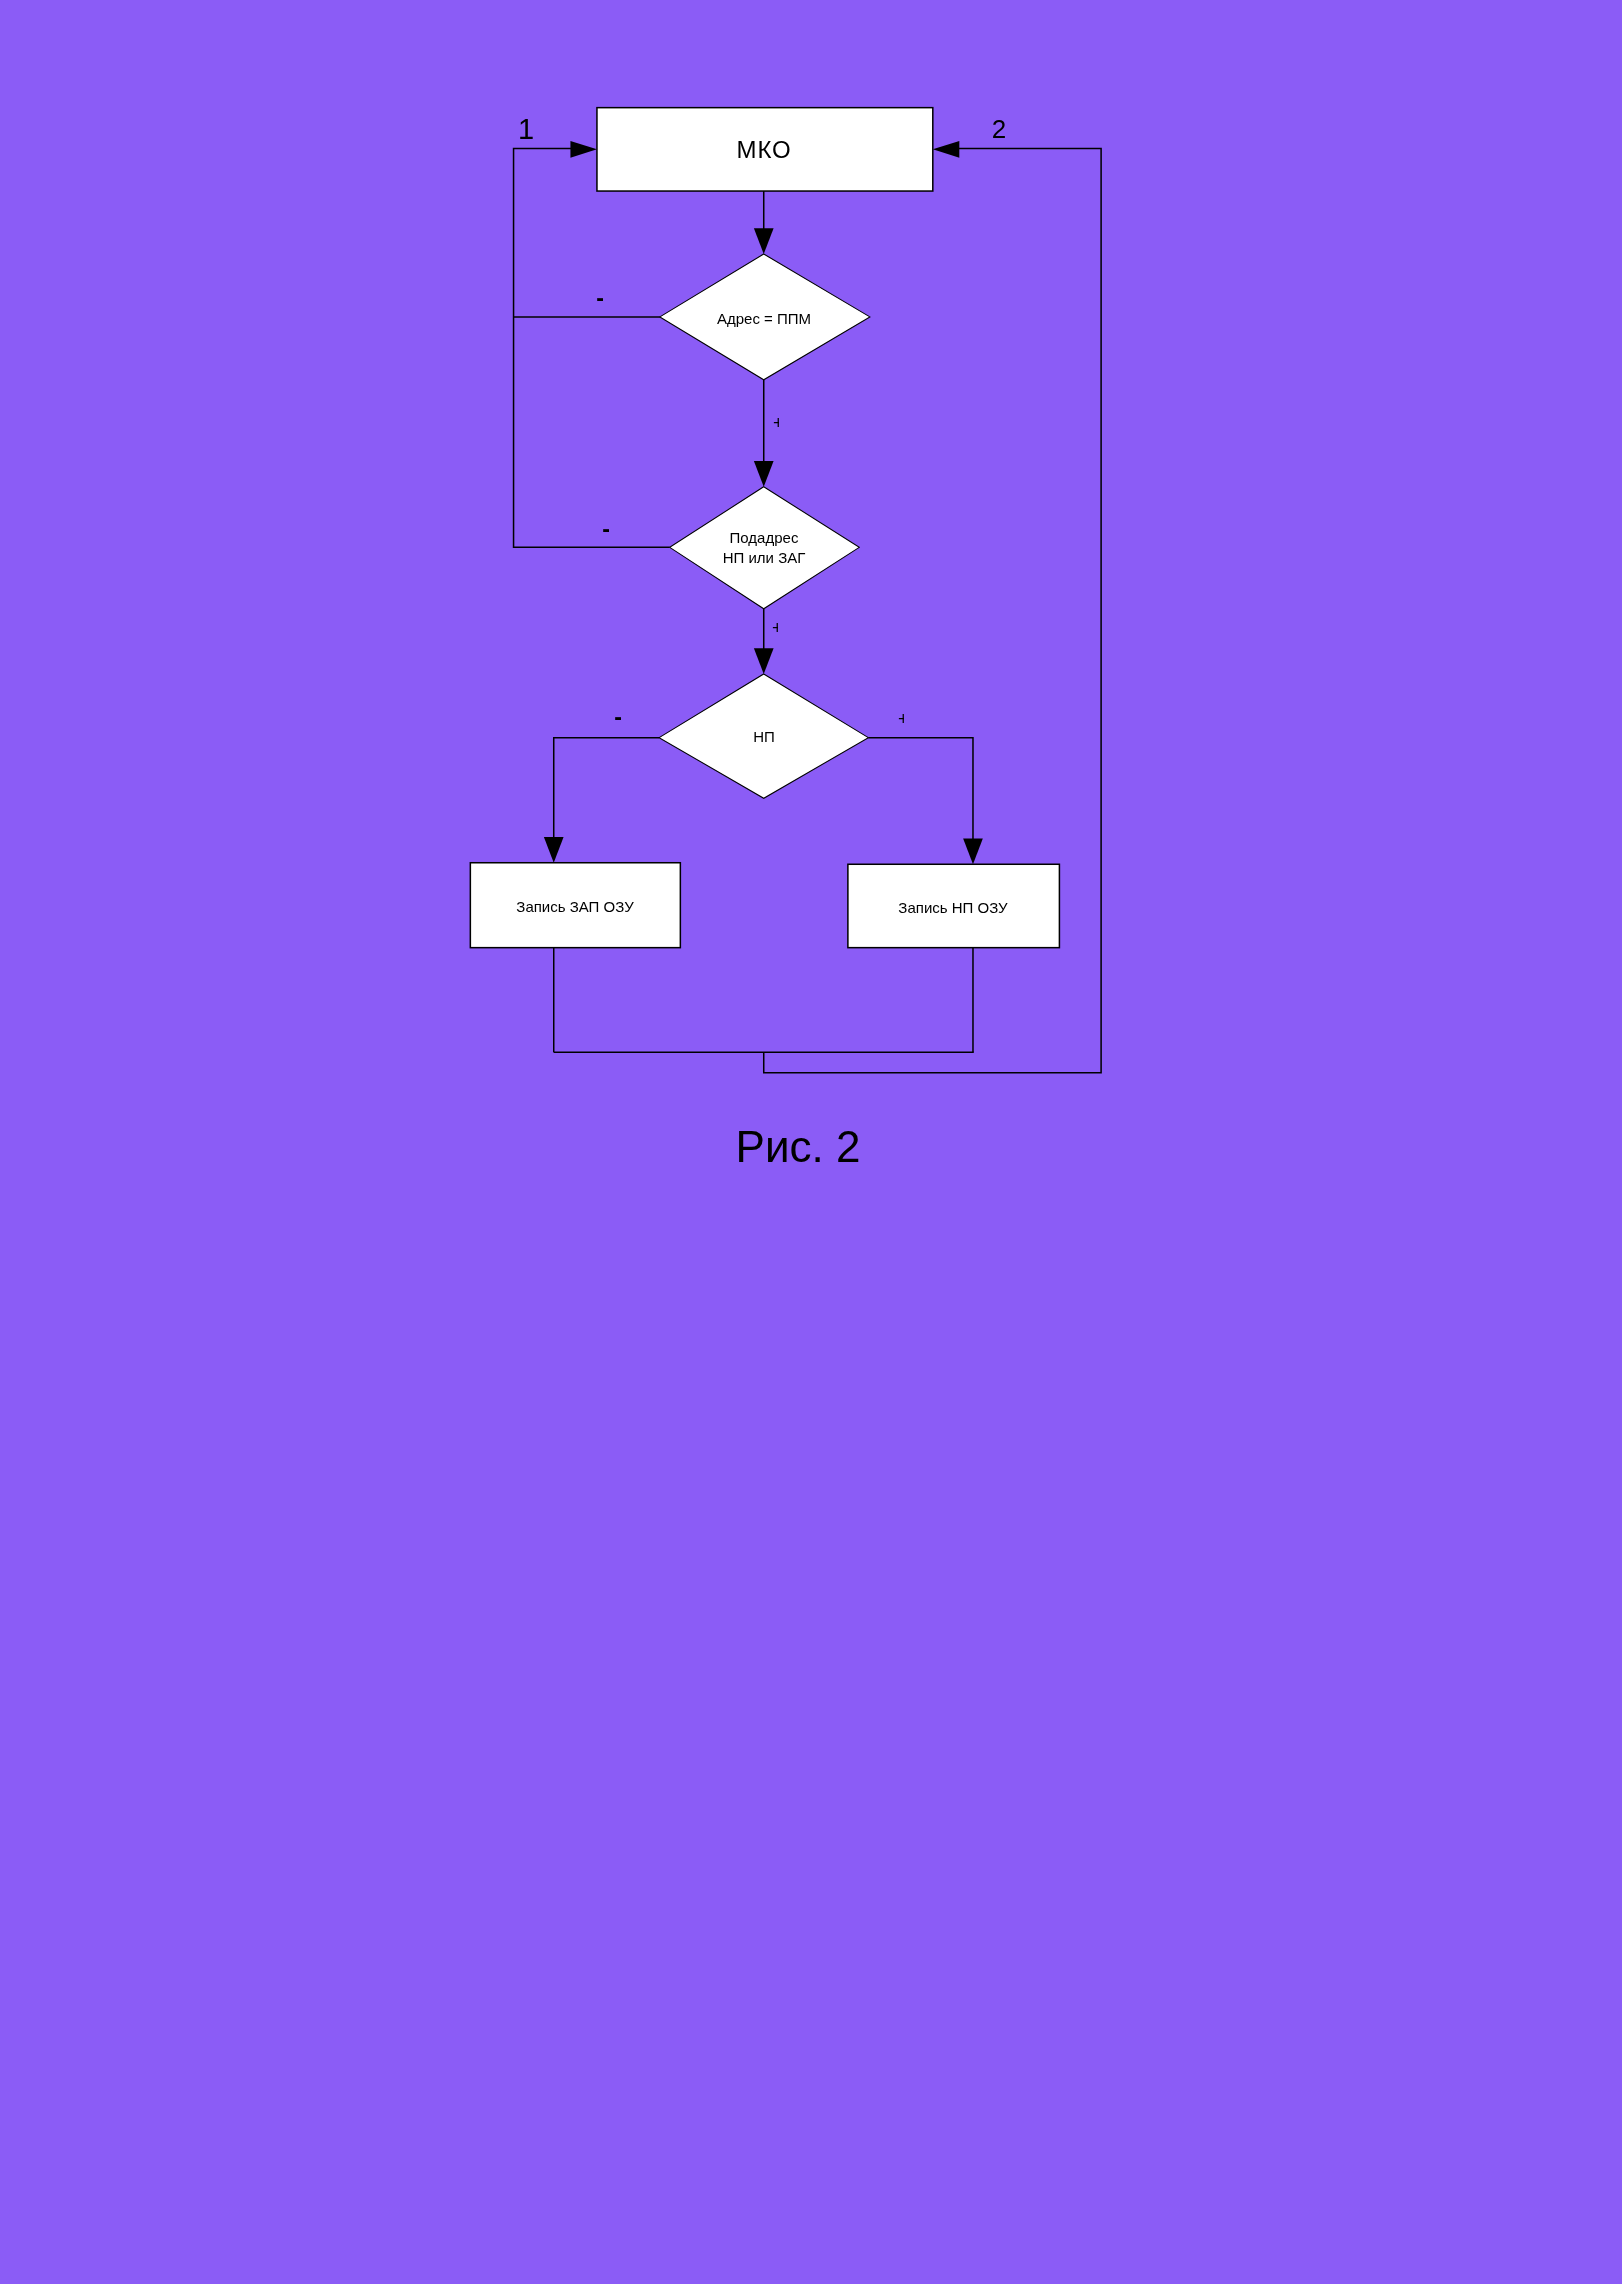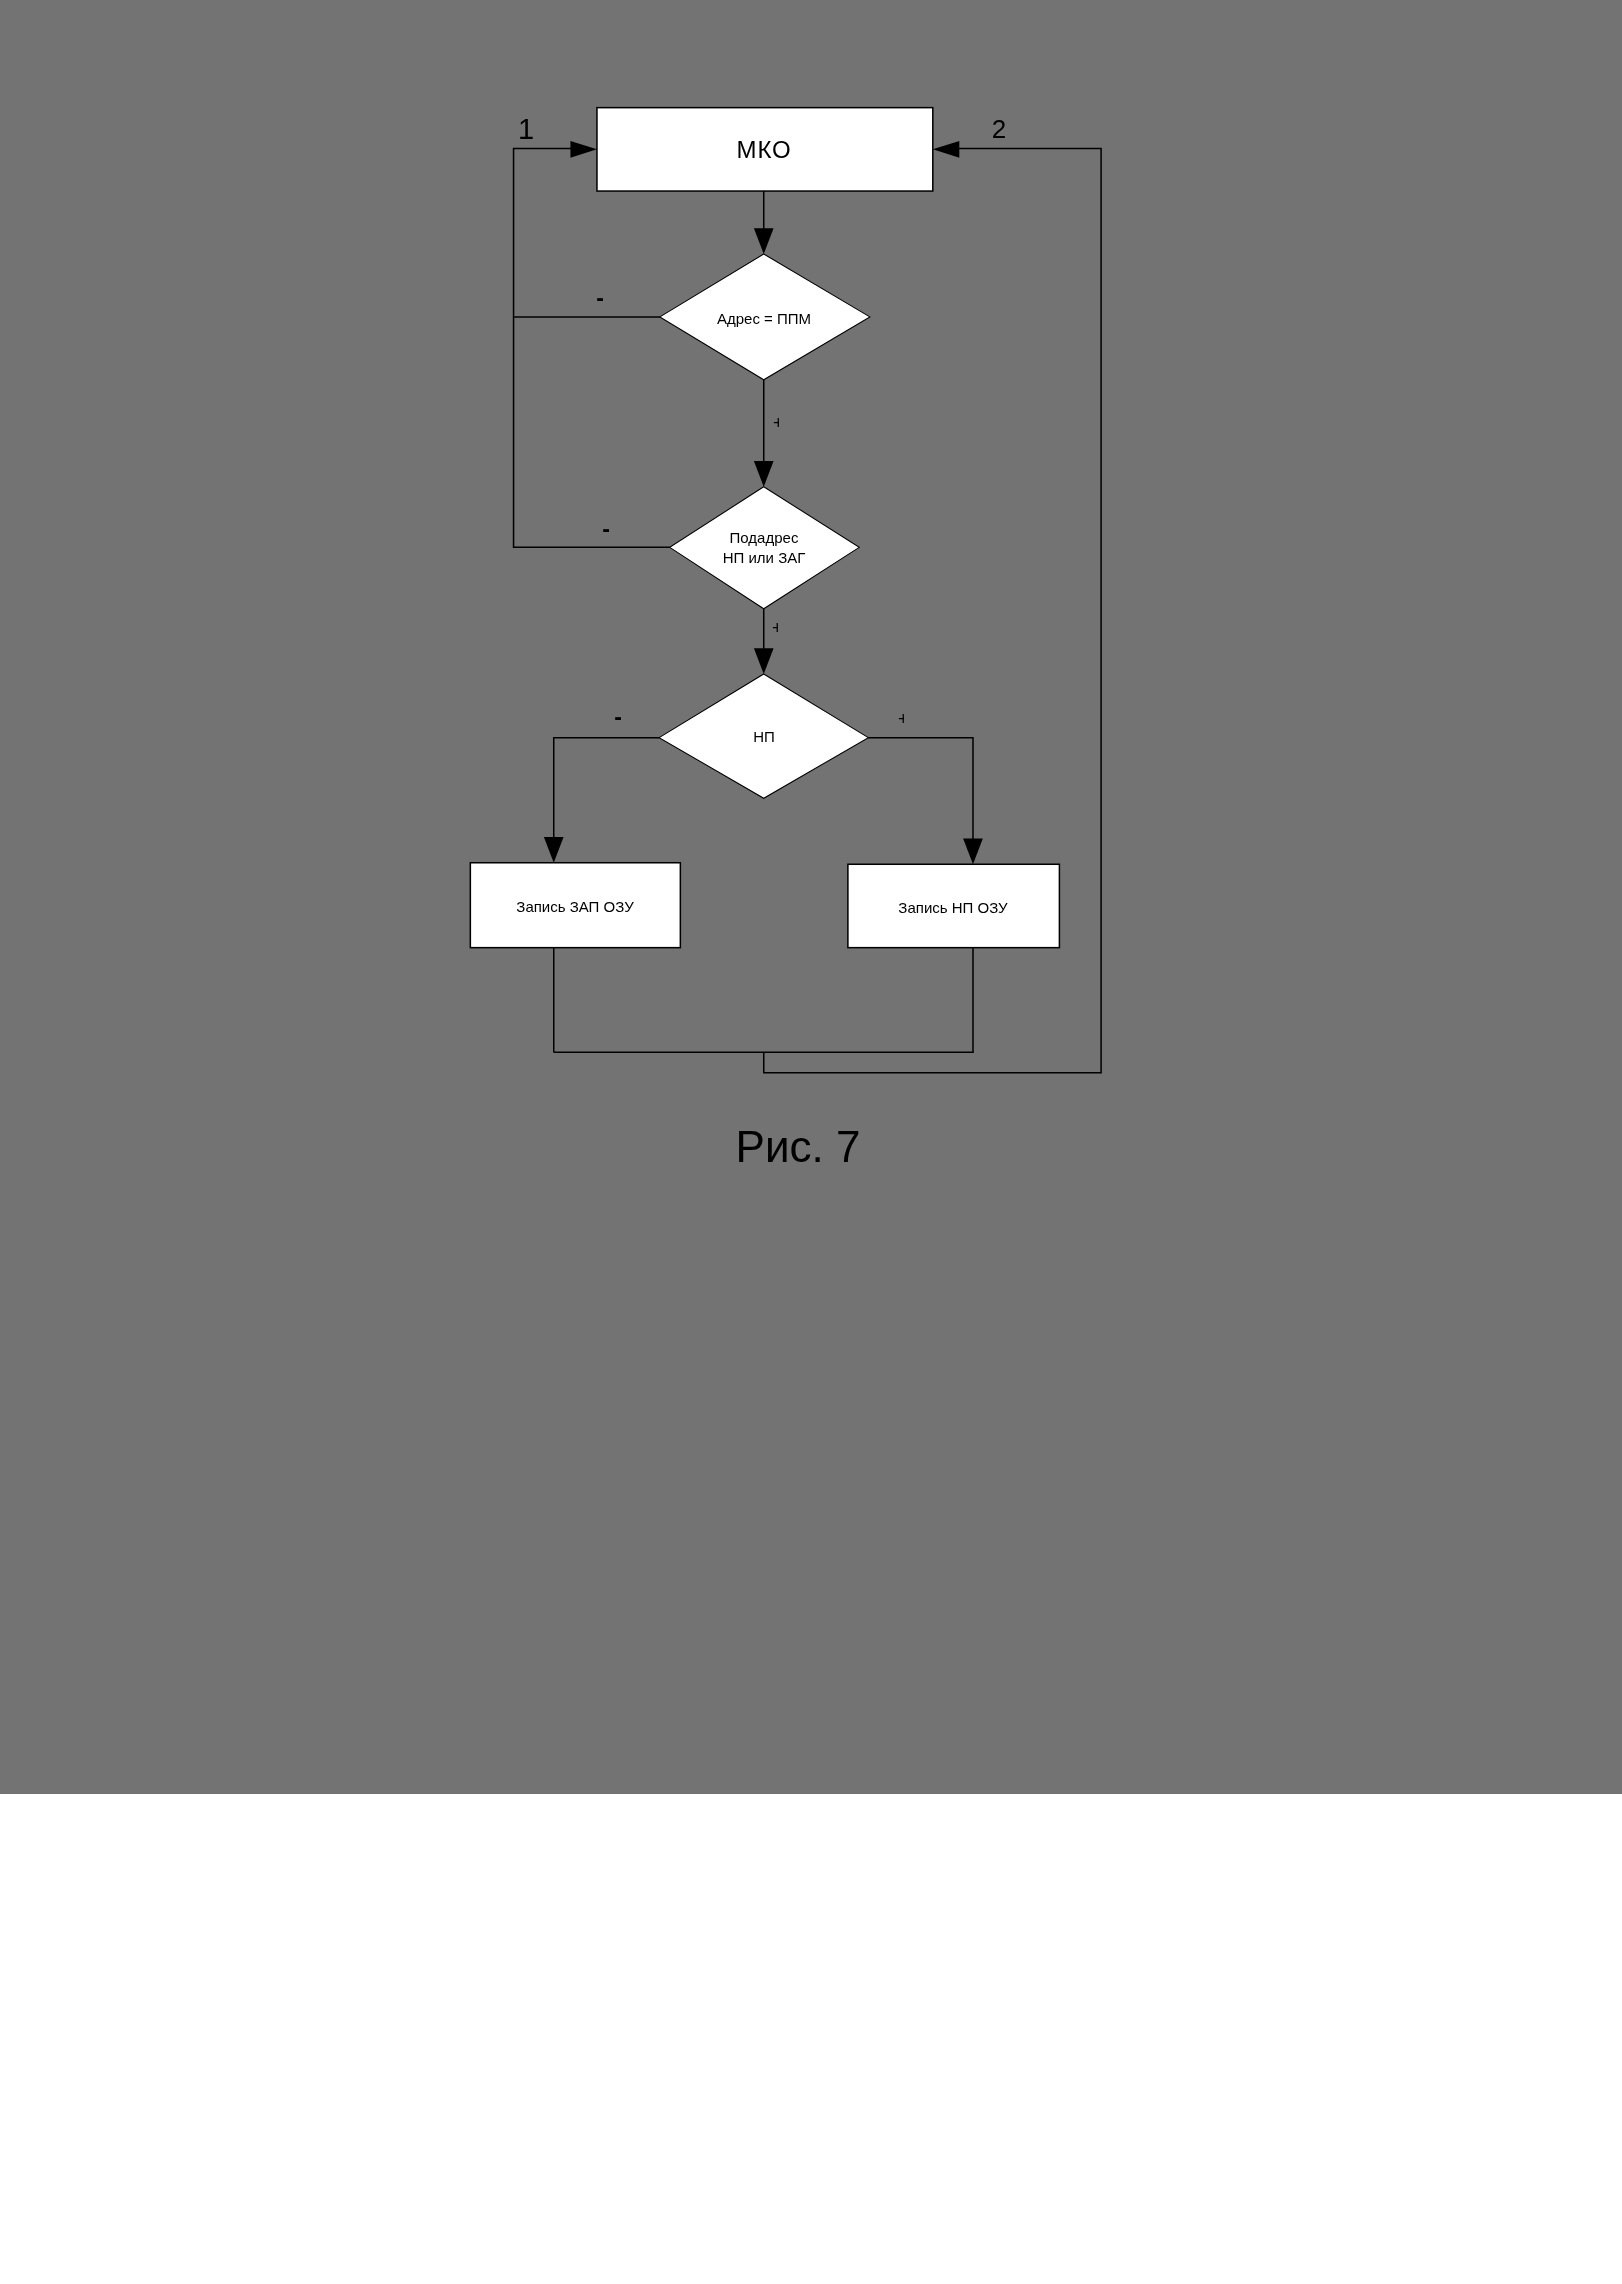--- a/index.html
+++ b/index.html
@@ -3,22 +3,22 @@
 <meta charset="utf-8">
 <style>
   html, body {
     margin: 0;
     padding: 0;
     background: #ffffff;
   }
   .page {
     position: relative;
     width: 1623px;
-    height: 1794px;
-    background: #737373;
+    height: 2284px;
+    background: #8b5cf6;
     font-family: "Liberation Sans", sans-serif;
     color: #000000;
     overflow: hidden;
   }
   .lines-svg {
     position: absolute;
     left: 0;
     top: 0;
   }
   .lbl {
@@ -116,16 +116,16 @@
   <div class="plus-wrap" style="left:776px; top:423px;">
     <span class="plus-label">+</span>
   </div>
   <div class="plus-wrap" style="left:775px; top:628px;">
     <span class="plus-label">+</span>
   </div>
   <div class="plus-wrap" style="left:901px; top:719px;">
     <span class="plus-label">+</span>
   </div>
 
-  <div class="lbl caption" style="left:798px; top:1147px;">Рис. 7</div>
+  <div class="lbl caption" style="left:798px; top:1147px;">Рис. 2</div>
 
 </div>
 
 
 </body></html>

